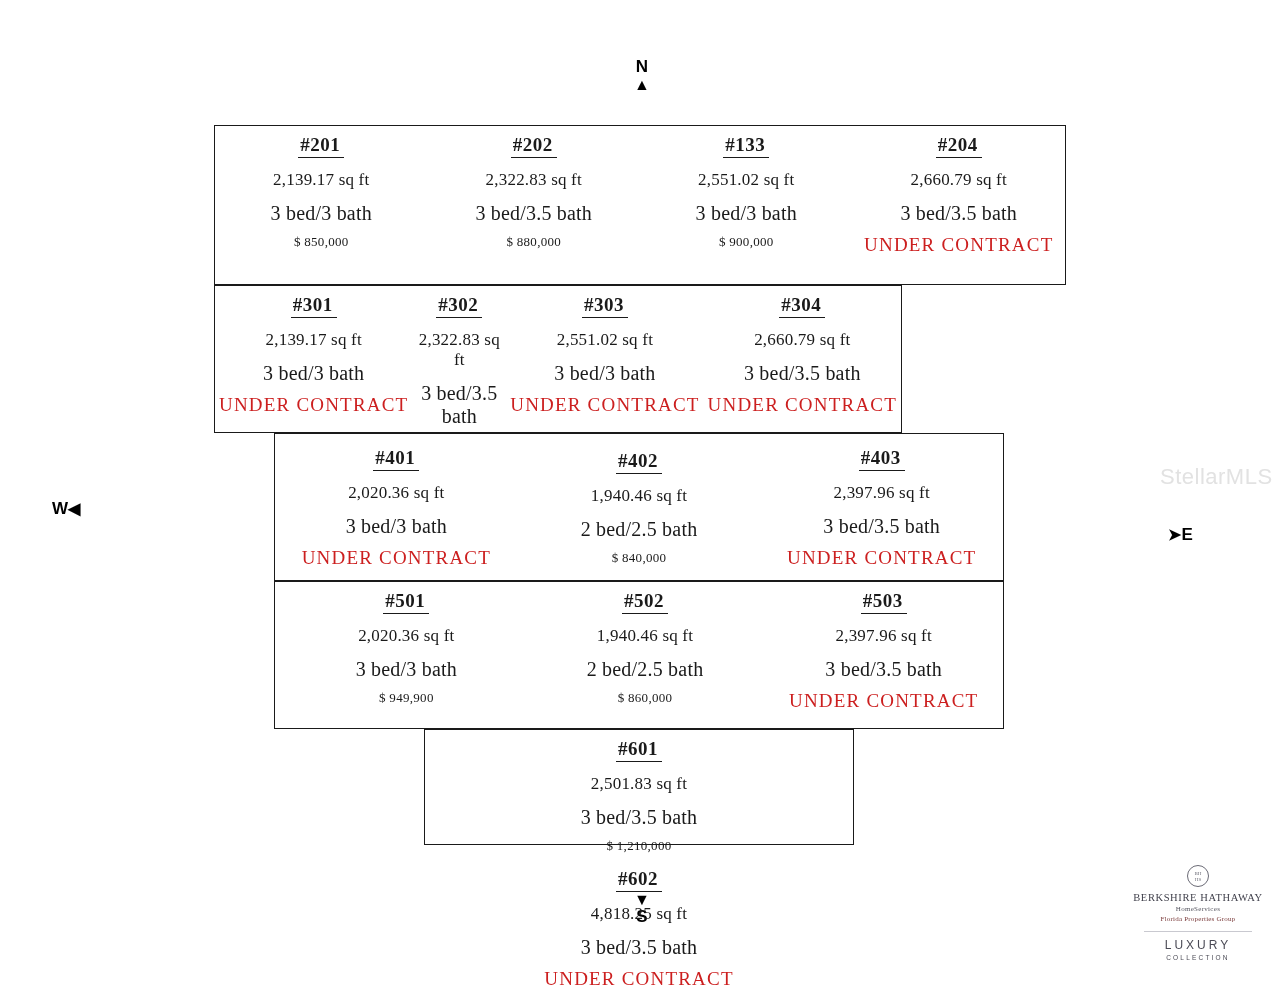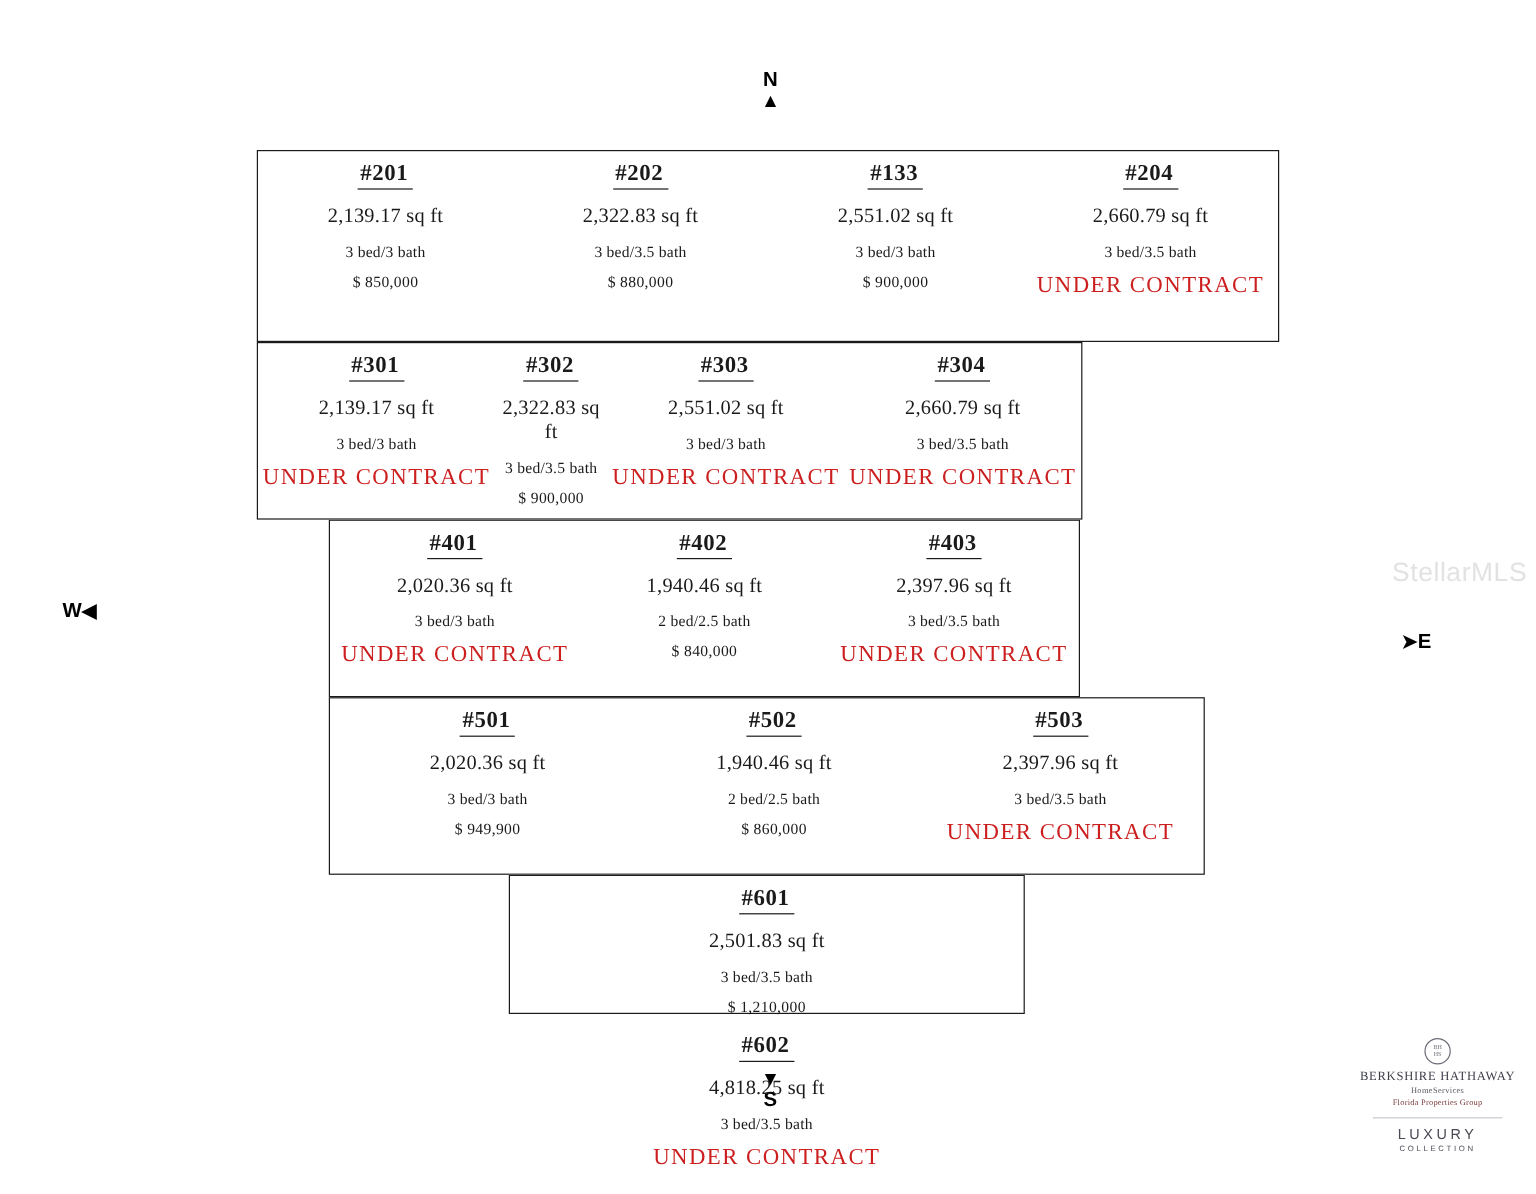--- a/index.html
+++ b/index.html
@@ -53,40 +53,40 @@
     display: inline-block;
     padding: 0 4px 1px 2px;
     margin-bottom: 12px;
   }
   .unit-size {
     font-size: 17px;
     margin-bottom: 12px;
     letter-spacing: 0.2px;
   }
   .unit-beds {
-    font-size: 13px;
+    font-size: 20px;
     margin-bottom: 9px;
     letter-spacing: 0.2px;
   }
   .unit-price {
     font-size: 13px;
     letter-spacing: 0.3px;
   }
   .unit-status {
     font-size: 19px;
     color: #cc1f1f;
     letter-spacing: 1.2px;
     white-space: nowrap;
     font-family: "Liberation Serif", serif;
   }
 
   
   #floor-2 { left: 214px; top: 125px; width: 852px; height: 160px; }
   #floor-3 { left: 214px; top: 285px; width: 688px; height: 148px; }
-  #floor-4 { left: 274px; top: 433px; width: 626px; height: 148px; }
+  #floor-4 { left: 274px; top: 433px; width: 730px; height: 148px; align-items: center; }
   #floor-5 { left: 274px; top: 581px; width: 730px; height: 148px; padding-left: 12px; }
   #floor-6 { left: 424px; top: 729px; width: 430px; height: 116px; flex-direction: column; }
 
   
   #watermark {
     position: absolute;
     left: 1160px;
     top: 464px;
     font-family: "Liberation Sans", sans-serif;
     font-size: 22px;

